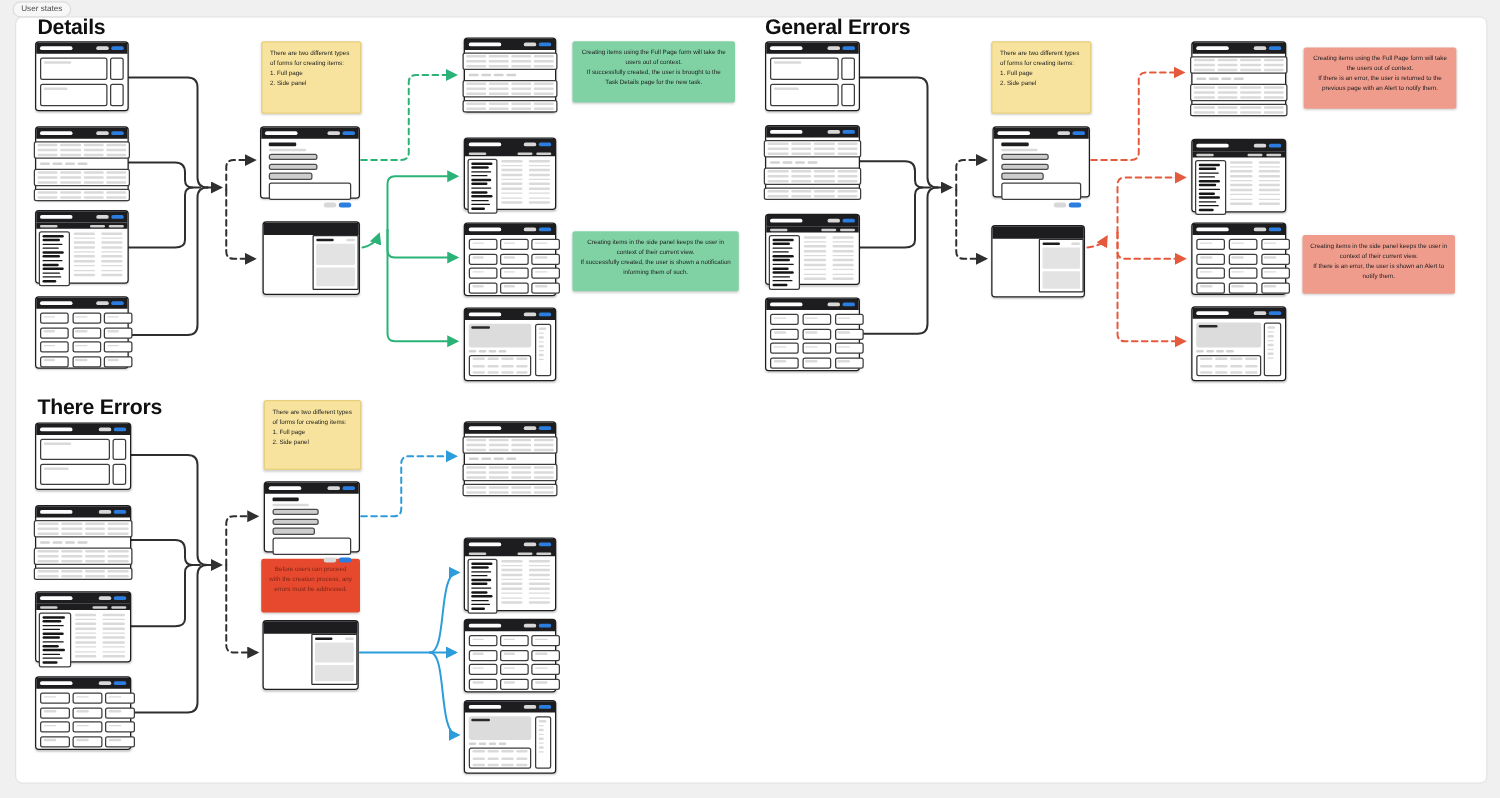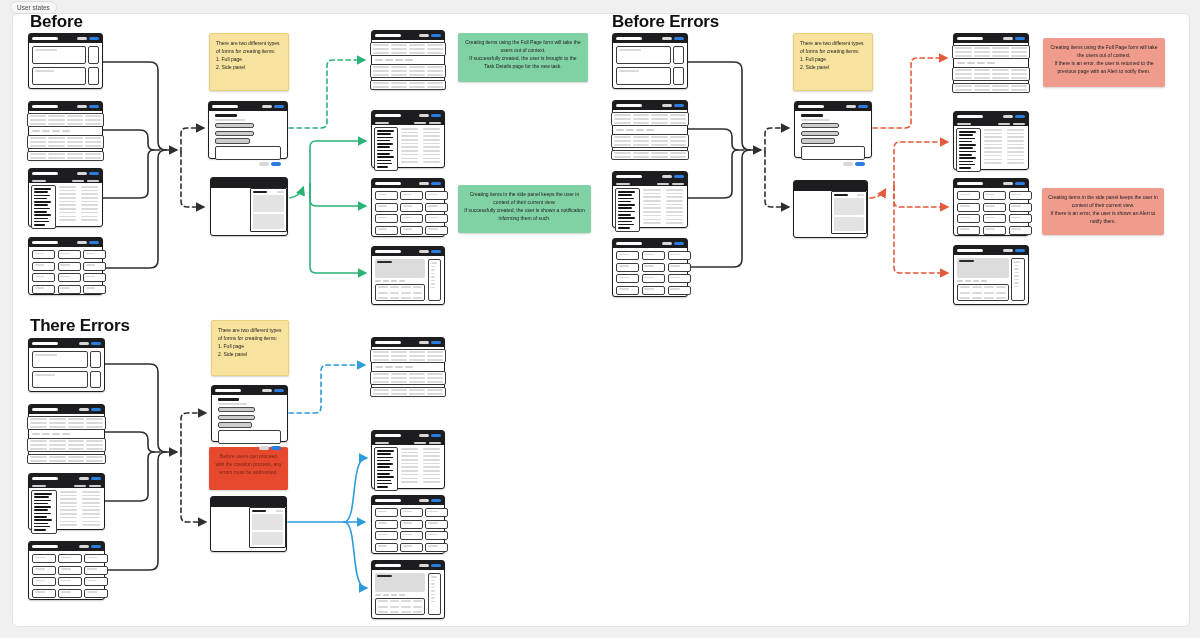--- a/index.html
+++ b/index.html
@@ -84,22 +84,22 @@
       <path d="M105,570 H150 Q158,570 158,562 V460 Q158,452 166,452" fill="none" stroke="#2f2f2f" stroke-width="1.6" stroke-linecap="round"></path>
       <path d="M166,452 H176" fill="none" stroke="#2f2f2f" stroke-width="1.6" stroke-linecap="round" stroke-dasharray="4.5 3.5" marker-end="url(#arr-black_arrow)"></path>
       <path d="M181,452 V419 Q181,413 187,413 H205" fill="none" stroke="#2f2f2f" stroke-width="1.6" stroke-linecap="round" stroke-dasharray="4.5 3.5" marker-end="url(#arr-black_arrow)"></path>
       <path d="M181,452 V516 Q181,522 187,522 H205" fill="none" stroke="#2f2f2f" stroke-width="1.6" stroke-linecap="round" stroke-dasharray="4.5 3.5" marker-end="url(#arr-black_arrow)"></path>
       <path d="M289,413 H315 Q321,413 321,407 V371 Q321,365 327,365 H364" fill="none" stroke="#2d9cdb" stroke-width="1.6" stroke-linecap="round" stroke-dasharray="4.5 3.5" marker-end="url(#arr-blue_arrow)"></path>
       <path d="M288,522 H344" fill="none" stroke="#2d9cdb" stroke-width="1.6" stroke-linecap="round"></path>
       <path d="M344,522 C358,522 350,458 366,458" fill="none" stroke="#2d9cdb" stroke-width="1.6" stroke-linecap="round" marker-end="url(#arr-blue_arrow)"></path>
       <path d="M344,522 H364" fill="none" stroke="#2d9cdb" stroke-width="1.6" stroke-linecap="round" marker-end="url(#arr-blue_arrow)"></path>
       <path d="M344,522 C358,522 350,588 366,588" fill="none" stroke="#2d9cdb" stroke-width="1.6" stroke-linecap="round" marker-end="url(#arr-blue_arrow)"></path>
     </svg>
-<div class="section-title" style="left: 30px; top: 12px;">Before</div>
-    <div class="section-title" style="left: 612px; top: 12px;">Before Errors</div>
+<div class="section-title" style="left: 30px; top: 12px;">Details</div>
+    <div class="section-title" style="left: 612px; top: 12px;">General Errors</div>
     <div class="section-title" style="left: 30px; top: 316px;">There Errors</div>
     <div class="note yellow" style="left: 209px; top: 33px; width: 80px; min-height: 58px;">There are two different types of forms for creating items:
 1. Full page
 2. Side panel</div>
     <div class="note green" style="left: 458px; top: 33px; width: 130px; min-height: 49px;">Creating items using the Full Page form will take the users out of context.
 If successfully created, the user is brought to the Task Details page for the new task.</div>
     <div class="note green" style="left: 458px; top: 185px; width: 133px; min-height: 48px;">Creating items in the side panel keeps the user in context of their current view.
 If successfully created, the user is shown a notification informing them of such.</div>
     <div class="note yellow" style="left: 793px; top: 33px; width: 80px; min-height: 58px;">There are two different types of forms for creating items:
 1. Full page

